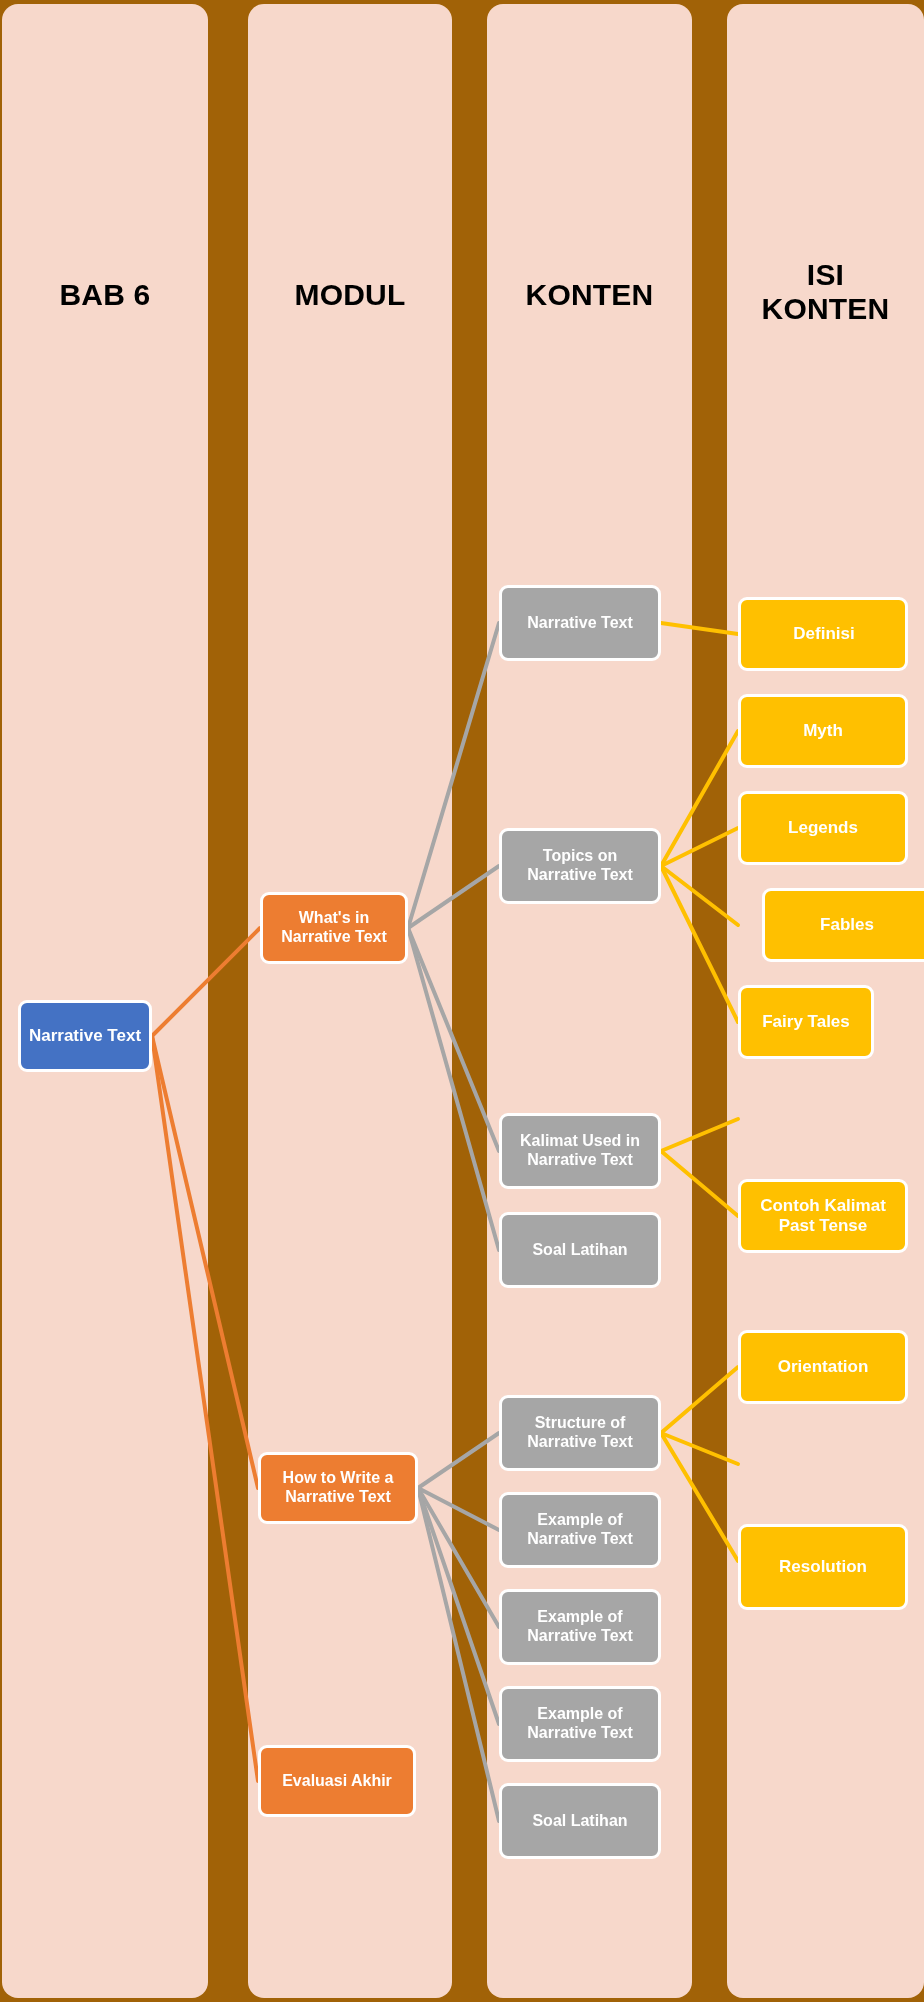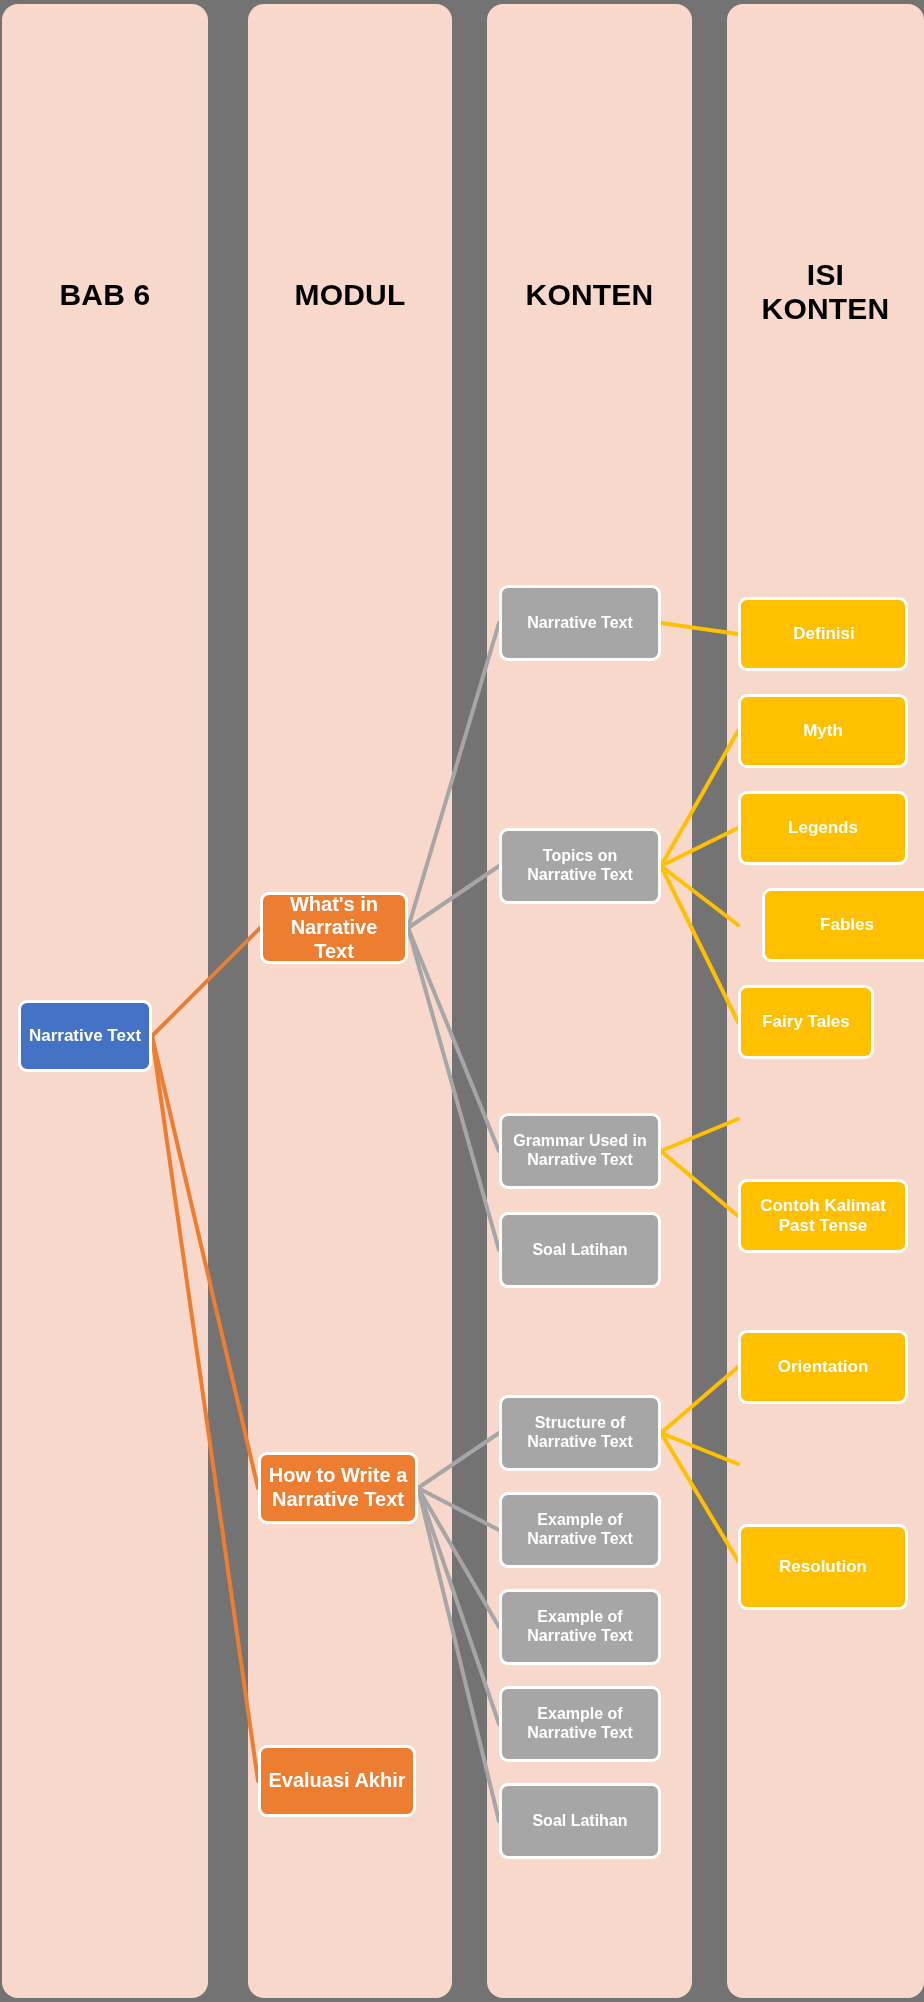--- a/index.html
+++ b/index.html
@@ -1,31 +1,31 @@
 <!DOCTYPE html>
 <html><head>
 <meta charset="utf-8">
 <style>
   html,body{margin:0;padding:0;background:#000;}
   body{font-family:"Liberation Sans",sans-serif;}
-  #stage{position:relative;width:924px;height:2002px;background:#737373;overflow:hidden;}
+  #stage{position:relative;width:924px;height:2002px;background:#a16207;overflow:hidden;}
 
   .column-panel{position:absolute;background:#f7d8cb;border-radius:16px;}
 
   .col-title{position:absolute;text-align:center;color:#000;font-weight:700;
              font-size:30px;line-height:1.12;letter-spacing:.2px;}
 
   svg.links{position:absolute;left:0;top:0;width:924px;height:2002px;pointer-events:none;}
 
   .node{position:absolute;box-sizing:border-box;display:flex;align-items:center;
         justify-content:center;text-align:center;color:#fff;font-weight:700;
         border-radius:9px;border:3px solid #fff;line-height:1.18;
         padding:2px 6px;z-index:5;}
   .node.blue{background:#4472c4;font-size:17px;}
-  .node.orange{background:#ed7d31;font-size:20px;}
+  .node.orange{background:#ed7d31;font-size:16px;}
   .node.gray{background:#a6a6a6;font-size:16px;}
   .node.yellow{background:#ffc000;font-size:17px;}
 </style>
 </head>
 <body>
 
 <div id="stage">
 
   <div class="column-panel" style="left:2px;top:4px;width:206px;height:1994px;"></div>
   <div class="column-panel" style="left:248px;top:4px;width:204px;height:1994px;"></div>
@@ -101,21 +101,21 @@
     <span>Narrative Text</span>
   </div>
   <div class="node gray" style="left:499px;top:828px;width:162px;height:76px;">
     <span>
       <span>Topics on</span><br>
       <span>Narrative Text</span>
     </span>
   </div>
   <div class="node gray" style="left:499px;top:1113px;width:162px;height:76px;">
     <span>
-      <span>Grammar Used in</span><br>
+      <span>Kalimat Used in</span><br>
       <span>Narrative Text</span>
     </span>
   </div>
   <div class="node gray" style="left:499px;top:1212px;width:162px;height:76px;">
     <span>Soal Latihan</span>
   </div>
   <div class="node gray" style="left:499px;top:1395px;width:162px;height:76px;">
     <span>
       <span>Structure of</span><br>
       <span>Narrative Text</span>

